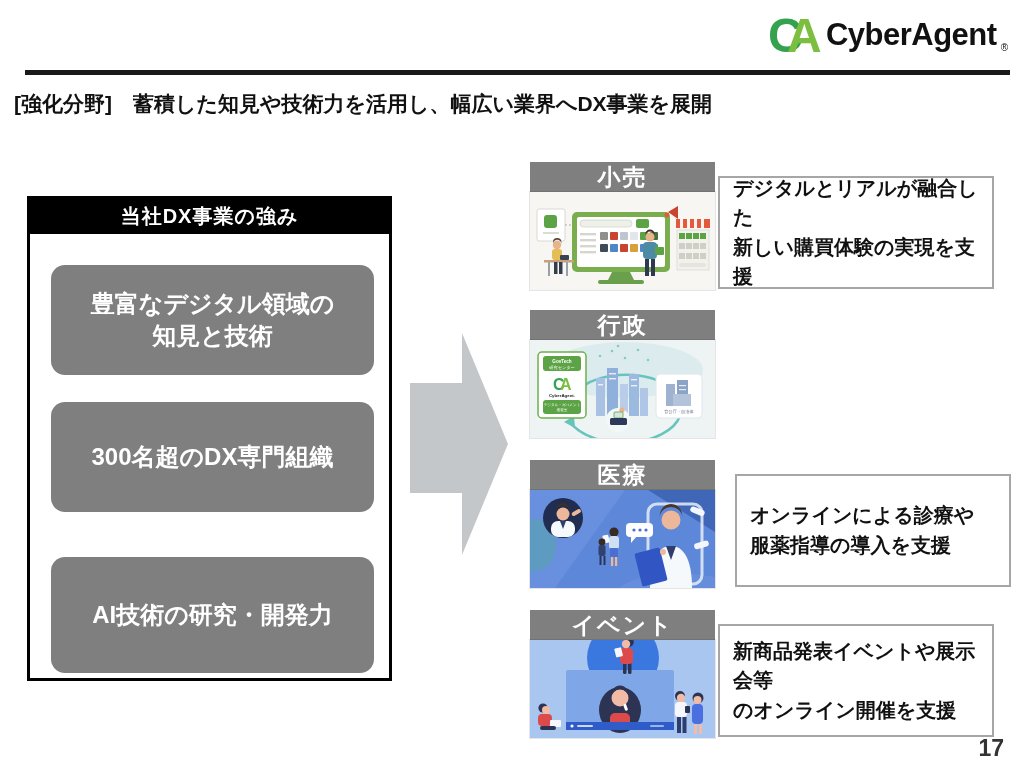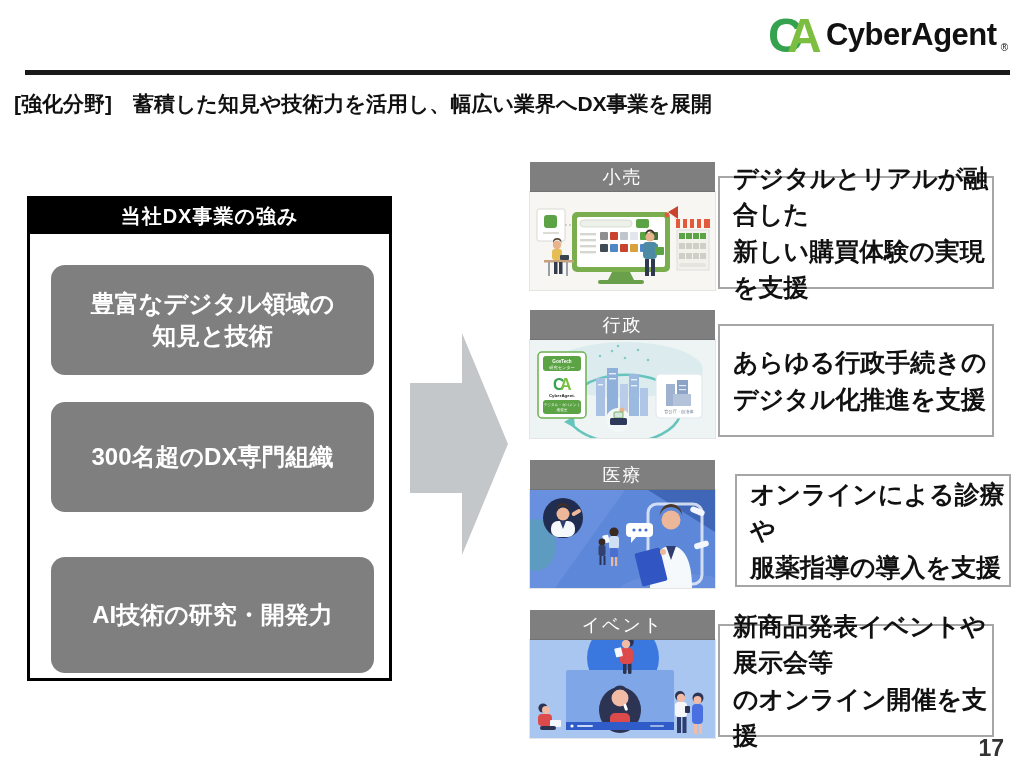--- a/index.html
+++ b/index.html
@@ -37,34 +37,34 @@
     display:flex; flex-direction:column; align-items:center; justify-content:center;
   }
   .strength.s1 { top:66px;  height:110px; }
   .strength.s2 { top:203px; height:110px; }
   .strength.s3 { top:358px; height:116px;justify-content:center; }
   
   .flow-arrow { position:absolute; left:408px; top:330px; }
   
   .row-header {
     position:absolute; left:530px; width:185px; height:30px; background:#7f7f7f;
-    color:#fff; font-size:18px; font-weight:400; letter-spacing:2px;
+    color:#fff; font-size:23px; font-weight:700; letter-spacing:2px;
     display:flex; align-items:center; justify-content:center;
   }
   .row-img {
     position:absolute; left:530px; width:185px; height:98px;
     box-shadow:0 0 0 1px rgba(0,0,0,0.10);
   }
   .row-img svg { display:block; width:185px; height:98px; }
   .desc-box {
     position:absolute; left:718px; width:276px; height:113px;
     background:#fff; border:2px solid #a6a6a6; box-sizing:border-box;
     display:flex; flex-direction:column; justify-content:center; padding-left:13px; gap:1px;
   }
-  .desc-line { font-size:25px; font-weight:800; color:#111; line-height:1.45; }
+  .desc-line { font-size:20px; font-weight:800; color:#111; line-height:1.45; }
   .r1h { top:162px; } .r1i { top:192px; } .r1d { top:176px; }
   .r2h { top:310px; } .r2i { top:340px; } .r2d { top:324px; }
   .r3h { top:460px; } .r3i { top:490px; } .r3d { top:474px;margin-left:17px; }
   .r4h { top:610px; } .r4i { top:640px; } .r4d { top:624px; }
   .page-num { position:absolute; right:20px; bottom:8px; font-size:23px; color:#333;font-weight:bold; }
 </style>
 </head>
 <body>
 
 <div class="slide">
@@ -215,24 +215,20 @@
       <text x="32" y="22.5" font-size="4.6" font-weight="bold" fill="#ffffff" text-anchor="middle">GovTech</text>
       <text x="32" y="28.5" font-size="4.2" fill="#ffffff" text-anchor="middle">研究センター</text>
       <text x="23" y="50" font-size="16" font-weight="900" fill="#35a24f">C</text>
       <text x="30" y="50" font-size="16" font-weight="900" fill="#7cbf40">A</text>
       <text x="32" y="56.5" font-size="4.4" font-weight="bold" fill="#222222" text-anchor="middle">CyberAgent.</text>
       <rect x="13" y="60" width="38" height="14" rx="3" fill="#5ba344"></rect>
       <text x="32" y="66" font-size="3.6" fill="#ffffff" text-anchor="middle">デジタル・ガバメント</text>
       <text x="32" y="71" font-size="3.6" fill="#ffffff" text-anchor="middle">推進室</text>
     </svg>
   </div>
-  <div class="desc-box r2d">
-    <span class="desc-line">あらゆる行政手続きの</span>
-    <span class="desc-line">デジタル化推進を支援</span>
-  </div>
 
   <div class="row-header r3h">医療</div>
   <div class="row-img r3i">
     <svg viewBox="0 0 185 98" preserveAspectRatio="none">
       <rect width="185" height="98" fill="#5d87d8"></rect>
       <path d="M0,0 L95,0 L25,98 L0,98 Z" fill="#6f96e2" opacity="0.6"></path>
       <path d="M118,0 L185,0 L185,42 Z" fill="#4066b8"></path>
       <ellipse cx="6" cy="55" rx="20" ry="26" fill="#58a0b4" opacity="0.7"></ellipse>
       <ellipse cx="150" cy="102" rx="62" ry="18" fill="#6f96e2" opacity="0.5"></ellipse>
       <rect x="118" y="14" width="54" height="80" rx="9" fill="none" stroke="#e6edf8" stroke-width="3" opacity="0.85"></rect>

